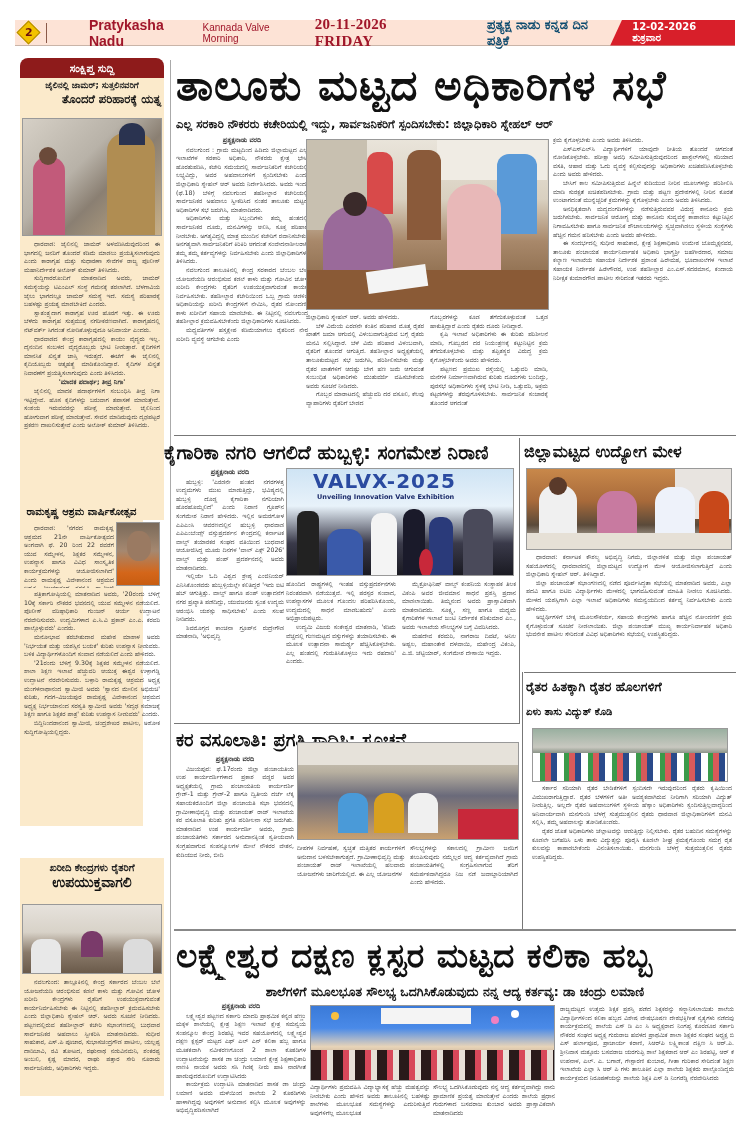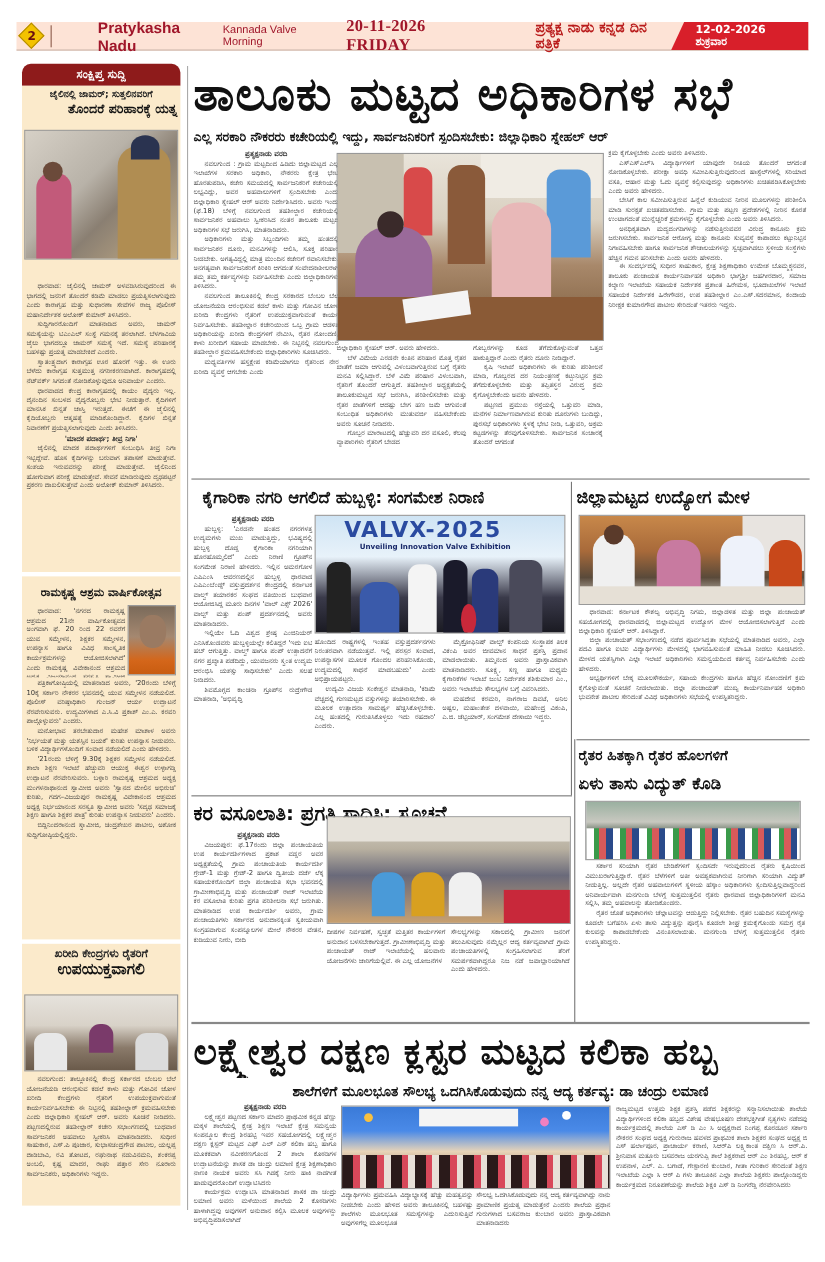--- a/index.html
+++ b/index.html
@@ -8,21 +8,21 @@
 
   
   .masthead { position: absolute; left: 15px; top: 20px; width: 720px; height: 26px; background: #fde3d6; border-bottom: 1px solid #c9b4a8; display: flex; align-items: center; }
   .page-no { width: 28px; height: 26px; display: flex; align-items: center; justify-content: center; }
   .page-no .diamond { width: 17px; height: 17px; background: #f3c200; transform: rotate(45deg); display:flex; align-items:center; justify-content:center; border:1px solid #b38c00; }
   .page-no .diamond span { transform: rotate(-45deg); font-weight: bold; font-size: 11px; color: #6b1010; }
   .mast-sep { width: 1px; height: 20px; background: #8a5a4a; margin: 0 8px 0 4px; }
   .mast-brand { font-family: "Liberation Sans", sans-serif; font-weight: bold; font-size: 14px; color: #a0162a; margin-left: 34px; }
   .mast-tag { font-family: "Liberation Sans", sans-serif; font-size: 10px; color: #a0162a; margin-left: 4px; }
   .mast-date { font-family: "Liberation Serif", serif; font-size: 15px; color: #a0162a; margin-left: 10px; font-weight: bold; letter-spacing: 0.3px; }
-  .mast-kn { font-size: 13px; color: #b91c1c; margin-left: 42px; font-weight: bold; }
+  .mast-kn { font-size: 13px; color: #0c4a6e; margin-left: 42px; font-weight: bold; }
   .mast-right { margin-left: auto; height: 26px; background: #d81f2a; color: #fff; font-size: 10px; font-weight: bold; display: flex; align-items: center; padding: 0 10px 0 22px; clip-path: polygon(12px 0, 100% 0, 100% 100%, 0 100%); }
 
   
   .photo { position: absolute; overflow: hidden; border: 1px solid #999; }
   .textcol { position: absolute; font-size: 6.2px; line-height: 8.6px; color: #333; text-align: justify; overflow: hidden; }
   .textcol p { text-indent: 10px; }
   .byline { text-align: center; font-weight: bold; font-size: 6.5px; margin-bottom: 1px; }
   .rule-h { position: absolute; height: 1px; background: #777; }
   .rule-v { position: absolute; width: 1px; background: #777; }
   .headline { position: absolute; font-weight: bold; color: #111; white-space: nowrap; overflow: hidden; }
@@ -53,31 +53,31 @@
 
 <div class="left-box cream" style="left:20px; top:78px; width:144px; height:442px;">
   <div class="left-head-1" style="margin-top:2px;">ಜೈಲಿನಲ್ಲಿ ಜಾಮರ್; ಸುತ್ತಲಿನವರಿಗೆ</div>
   <div class="left-head-2" style="margin-top:1px;margin-left:39px;">ತೊಂದರೆ ಪರಿಹಾರಕ್ಕೆ ಯತ್ನ</div>
   <div class="photo" style="position:absolute; left:2px; top:40px; width:140px; height:118px; background: linear-gradient(135deg,#d6d0c6 0%,#b8b2a8 40%,#8a7f72 60%,#c8b088 100%);">
     <div style="position:absolute; left:10px; top:38px; width:32px; height:80px; background:#c25a7a; border-radius:14px 14px 0 0;"></div>
     <div style="position:absolute; left:16px; top:28px; width:18px; height:18px; background:#6b4a3a; border-radius:50%;"></div>
     <div style="position:absolute; right:6px; top:14px; width:48px; height:104px; background:#b08d52; border-radius:18px 18px 0 0;"></div>
     <div style="position:absolute; right:16px; top:4px; width:26px; height:22px; background:#2a3350; border-radius:50% 50% 0 0;"></div>
   </div>
-  <div class="textcol" style="left:4px; top:179px; width:136px; height:278px;">
+  <div class="textcol" style="left:4px; top:162px; width:136px; height:278px;">
     <p>ಧಾರವಾಡ: ಜೈಲಿನಲ್ಲಿ ಜಾಮರ್ ಅಳವಡಿಸಿರುವುದರಿಂದ ಈ ಭಾಗದಲ್ಲಿ ಜನರಿಗೆ ತೊಂದರೆ ಕಡಿಮೆ ಮಾಡಲು ಪ್ರಯತ್ನಿಸಲಾಗುವುದು ಎಂದು ಕಾರಾಗೃಹ ಮತ್ತು ಸುಧಾರಣಾ ಸೇವೆಗಳ ರಾಜ್ಯ ಪೊಲೀಸ್ ಮಹಾನಿರ್ದೇಶಕ ಅಲೋಕ್ ಕುಮಾರ್ ತಿಳಿಸಿದರು.</p>
     <p>ಸುದ್ದಿಗಾರರೊಂದಿಗೆ ಮಾತನಾಡಿದ ಅವರು, ಜಾಮರ್ ಸಮಸ್ಯೆಯನ್ನು ಟಿಎಂಎಲ್ ಸಂಸ್ಥೆ ಗಮನಕ್ಕೆ ತರಲಾಗಿದೆ. ಬೆಳಗಾವಿಯ ಜೈಲು ಭಾಗದಲ್ಲೂ ಜಾಮರ್ ಸಮಸ್ಯೆ ಇದೆ. ಸಮಸ್ಯೆ ಪರಿಹಾರಕ್ಕೆ ಬಹಳಷ್ಟು ಪ್ರಯತ್ನ ಮಾಡಬೇಕಿದೆ ಎಂದರು.</p>
     <p>ಸ್ವಾತಂತ್ರ್ಯದಾಗ ಕಾರಾಗೃಹ ಊರ ಹೊರಗೆ ಇತ್ತು. ಈ ಊರು ಬೆಳೆದು ಕಾರಾಗೃಹ ಸುತ್ತಮುತ್ತ ನಗರೀಕರಣವಾಗಿದೆ. ಕಾರಾಗೃಹದಲ್ಲಿ ನೆಟ್‌ವರ್ಕ್ ಸಿಗದಂತೆ ನೋಡಿಕೊಳ್ಳುವುದೂ ಅನಿವಾರ್ಯ ಎಂದರು.</p>
     <p>ಧಾರವಾಡದ ಕೇಂದ್ರ ಕಾರಾಗೃಹದಲ್ಲಿ ಕಾಯಂ ವೈದ್ಯರು ಇಲ್ಲ. ದೈನಂದಿನ ಸಂಬಳದ ವೈದ್ಯರೊಬ್ಬರು ಭೇಟಿ ನೀಡುತ್ತಾರೆ. ಕೈದಿಗಳಿಗೆ ಮಾನಸಿಕ ಖಿನ್ನತೆ ಜಾಸ್ತಿ ಇರುತ್ತದೆ. ಈಚೆಗೆ ಈ ಜೈಲಿನಲ್ಲಿ ಕೈದಿಯೊಬ್ಬರು ಆತ್ಮಹತ್ಯೆ ಮಾಡಿಕೊಂಡಿದ್ದಾರೆ. ಕೈದಿಗಳ ಖಿನ್ನತೆ ನಿವಾರಣೆಗೆ ಪ್ರಯತ್ನಿಸಲಾಗುವುದು ಎಂದು ತಿಳಿಸಿದರು.</p>
     <div class="byline">'ಮಾದಕ ಪದಾರ್ಥ; ತೀವ್ರ ನಿಗಾ'</div>
     <p>ಜೈಲಿನಲ್ಲಿ ಮಾದಕ ಪದಾರ್ಥಗಳಿಗೆ ಸಂಬಂಧಿಸಿ ತೀವ್ರ ನಿಗಾ ಇಟ್ಟಿದ್ದೇವೆ. ಹೊಸ ಕೈದಿಗಳನ್ನು ಬರುವಾಗ ತಪಾಸಣೆ ಮಾಡುತ್ತೇವೆ. ಸಂಶಯ ಇರುವವರನ್ನು ಪರೀಕ್ಷೆ ಮಾಡುತ್ತೇವೆ. ಜೈಲಿನಿಂದ ಹೋಗುವಾಗ ಪರೀಕ್ಷೆ ಮಾಡುತ್ತೇವೆ. ಸೇವನೆ ಮಾಡಿರುವುದು ದೃಢಪಟ್ಟರೆ ಪ್ರಕರಣ ದಾಖಲಿಸುತ್ತೇವೆ ಎಂದು ಅಲೋಕ್ ಕುಮಾರ್ ತಿಳಿಸಿದರು.</p>
   </div>
 </div>
 
-<div class="left-box cream" style="left:20px; top:524px; width:144px; height:330px;">
+<div class="left-box cream" style="left:20px; top:496px; width:123px; height:330px;">
   <div class="left-head-2" style="font-size:10px; margin-top:10px;">ರಾಮಕೃಷ್ಣ ಆಶ್ರಮ ವಾರ್ಷಿಕೋತ್ಸವ</div>
   <div class="photo" style="position:absolute; left:96px; top:26px; width:44px; height:64px; background: linear-gradient(180deg,#7a6a5a 0%,#a58870 45%,#d4661a 80%,#c85c10 100%);">
     <div style="position:absolute; left:10px; top:8px; width:24px; height:30px; background:#9a7a62; border-radius:45%;"></div>
   </div>
   <div class="textcol" style="left:4px; top:28px; width:90px; height:64px;">
     <p>ಧಾರವಾಡ: 'ನಗರದ ರಾಮಕೃಷ್ಣ ಆಶ್ರಮದ 21ನೇ ವಾರ್ಷಿಕೋತ್ಸವದ ಅಂಗವಾಗಿ ಫೆ. 20 ರಿಂದ 22 ರವರೆಗೆ ಯುವ ಸಮ್ಮೇಳನ, ಶಿಕ್ಷಕರ ಸಮ್ಮೇಳನ, ಉಪನ್ಯಾಸ ಹಾಗೂ ವಿವಿಧ ಸಾಂಸ್ಕೃತಿಕ ಕಾರ್ಯಕ್ರಮಗಳನ್ನು ಆಯೋಜಿಸಲಾಗಿದೆ' ಎಂದು ರಾಮಕೃಷ್ಣ ವಿವೇಕಾನಂದ ಆಶ್ರಮದ ಅಧ್ಯಕ್ಷ ವಿಜಯಾನಂದ ಸರಸ್ವತಿ ಸ್ವಾಮೀಜಿ ತಿಳಿಸಿದರು.</p>
   </div>
   <div class="textcol" style="left:4px; top:94px; width:136px; height:232px;">
     <p>ಪತ್ರಿಕಾಗೋಷ್ಠಿಯಲ್ಲಿ ಮಾತನಾಡಿದ ಅವರು, '20ರಂದು ಬೆಳಿಗ್ಗೆ 10ಕ್ಕೆ ಸರ್ಕಾರಿ ನೌಕರರ ಭವನದಲ್ಲಿ ಯುವ ಸಮ್ಮೇಳನ ನಡೆಯಲಿದೆ. ಪೊಲೀಸ್ ವರಿಷ್ಠಾಧಿಕಾರಿ ಗುಂಜನ್ ಆರ್ಯ ಉದ್ಘಾಟನೆ ನೆರವೇರಿಸುವರು. ಉದ್ಯಮಿಗಳಾದ ಎ.ಸಿ.ವಿ ಪ್ರಕಾಶ್ ಎಂ.ಎ. ಕರವರಿ ಪಾಲ್ಗೊಳ್ಳುವರು' ಎಂದರು.</p>
     <p>ಮನೋಭಾವ ತರಬೇತುದಾರ ಮಹೇಶ ಮಾಶಾಳ ಅವರು 'ನಿರ್ಭಯತೆ ಮತ್ತು ಯಶಸ್ಸಿನ ಬಯಕೆ' ಕುರಿತು ಉಪನ್ಯಾಸ ನೀಡುವರು. ಬಳಿಕ ವಿದ್ಯಾರ್ಥಿಗಳೊಂದಿಗೆ ಸಂವಾದ ನಡೆಯಲಿದೆ ಎಂದು ಹೇಳಿದರು.</p>
@@ -138,32 +138,32 @@
 <div class="textcol" style="left:553px; top:136px; width:124px; height:296px; width:180px;">
   <p style="text-indent:0">ಕ್ರಮ ಕೈಗೊಳ್ಳಬೇಕು ಎಂದು ಅವರು ತಿಳಿಸಿದರು.</p>
   <p>ಎಸ್‌ಎಸ್‌ಎಲ್‌ಸಿ ವಿದ್ಯಾರ್ಥಿಗಳಿಗೆ ಯಾವುದೇ ರೀತಿಯ ತೊಂದರೆ ಆಗದಂತೆ ನೋಡಿಕೊಳ್ಳಬೇಕು. ಪರೀಕ್ಷಾ ಅವಧಿ ಸಮೀಪಿಸುತ್ತಿರುವುದರಿಂದ ಹಾಸ್ಟೆಲ್‌ಗಳಲ್ಲಿ ಸರಿಯಾದ ವಸತಿ, ಆಹಾರ ಮತ್ತು ಓದು ವ್ಯವಸ್ಥೆ ಕಲ್ಪಿಸುವುದನ್ನು ಅಧಿಕಾರಿಗಳು ಖಚಿತಪಡಿಸಿಕೊಳ್ಳಬೇಕು ಎಂದು ಅವರು ಹೇಳಿದರು.</p>
   <p>ಬೇಸಿಗೆ ಕಾಲ ಸಮೀಪಿಸುತ್ತಿರುವ ಹಿನ್ನೆಲೆ ಕುಡಿಯುವ ನೀರಿನ ಮೂಲಗಳನ್ನು ಪರಿಶೀಲಿಸಿ ಮಾಡಿ ಸುರಕ್ಷತೆ ಖಚಿತಪಡಿಸಬೇಕು. ಗ್ರಾಮ ಮತ್ತು ಪಟ್ಟಣ ಪ್ರದೇಶಗಳಲ್ಲಿ ನೀರಿನ ಕೊರತೆ ಉಂಟಾಗದಂತೆ ಮುನ್ನೆಚ್ಚರಿಕೆ ಕ್ರಮಗಳನ್ನು ಕೈಗೊಳ್ಳಬೇಕು ಎಂದು ಅವರು ತಿಳಿಸಿದರು.</p>
   <p>ಅನಧಿಕೃತವಾಗಿ ಮದ್ಯದಂಗಡಿಗಳನ್ನು ನಡೆಸುತ್ತಿರುವವರ ವಿರುದ್ಧ ಕಾನೂನು ಕ್ರಮ ಜರುಗಿಸಬೇಕು. ಸಾರ್ವಜನಿಕ ಆರೋಗ್ಯ ಮತ್ತು ಕಾನೂನು ಸುವ್ಯವಸ್ಥೆ ಕಾಪಾಡಲು ಕಟ್ಟುನಿಟ್ಟಿನ ನಿಗಾವಹಿಸಬೇಕು ಹಾಗೂ ಸಾರ್ವಜನಿಕ ಶೌಚಾಲಯಗಳನ್ನು ಸ್ವಚ್ಛವಾಗಿಡಲು ಸ್ಥಳೀಯ ಸಂಸ್ಥೆಗಳು ಹೆಚ್ಚಿನ ಗಮನ ಹರಿಸಬೇಕು ಎಂದು ಅವರು ಹೇಳಿದರು.</p>
   <p>ಈ ಸಂದರ್ಭದಲ್ಲಿ ಸುಧೀರ ಸಾಹುಕಾರ, ಕ್ಷೇತ್ರ ಶಿಕ್ಷಣಾಧಿಕಾರಿ ಉಮೇಶ ಬೊಮ್ಮಕ್ಕನವರ, ತಾಲೂಕು ಪಂಚಾಯತ ಕಾರ್ಯನಿರ್ವಾಹಕ ಅಧಿಕಾರಿ ಭಾಗ್ಯಶ್ರೀ ಜಹಗೀರದಾರ, ಸಮಾಜ ಕಲ್ಯಾಣ ಇಲಾಖೆಯ ಸಹಾಯಕ ನಿರ್ದೇಶಕ ಪ್ರಶಾಂತ ಹಿರೇಮಠ, ಭೂದಾಖಲೆಗಳ ಇಲಾಖೆ ಸಹಾಯಕ ನಿರ್ದೇಶಕ ಹಿರೇಗೌಡರ, ಉಪ ತಹಶೀಲ್ದಾರ ಎಂ.ಎಸ್.ಸದರಮಾನ, ಕಂದಾಯ ನಿರೀಕ್ಷಕ ಕುಮಾರಗೌಡ ಪಾಟೀಲ ಸೇರಿದಂತೆ ಇತರರು ಇದ್ದರು.</p>
 </div>
 
 <div class="rule-h" style="left:174px; top:435px; width:562px;"></div>
 
-<h2 class="headline" style="left:184px; top:438px; width:340px; font-size:15px; line-height:28px;">ಕೈಗಾರಿಕಾ ನಗರಿ ಆಗಲಿದೆ ಹುಬ್ಬಳ್ಳಿ: ಸಂಗಮೇಶ ನಿರಾಣಿ</h2>
+<h2 class="headline" style="left:164px; top:438px; width:340px; font-size:19px; line-height:28px;">ಕೈಗಾರಿಕಾ ನಗರಿ ಆಗಲಿದೆ ಹುಬ್ಬಳ್ಳಿ: ಸಂಗಮೇಶ ನಿರಾಣಿ</h2>
 
 <div class="textcol" style="left:176px; top:468px; width:108px; height:252px;">
   <div class="byline">ಪ್ರತ್ಯಕ್ಷನಾಡು ವರದಿ</div>
   <p>ಹುಬ್ಬಳ್ಳಿ: 'ಎರಡನೇ ಹಂತದ ನಗರಗಳತ್ತ ಉದ್ಯಮಗಳು ಮುಖ ಮಾಡುತ್ತಿದ್ದು, ಭವಿಷ್ಯದಲ್ಲಿ ಹುಬ್ಬಳ್ಳಿ ದೊಡ್ಡ ಕೈಗಾರಿಕಾ ನಗರಿಯಾಗಿ ಹೊರಹೊಮ್ಮಲಿದೆ' ಎಂದು ನಿರಾಣಿ ಗ್ರೂಪ್‌ನ ಸಂಗಮೇಶ ನಿರಾಣಿ ಹೇಳಿದರು. ಇಲ್ಲಿನ ಅಮರಗೋಳ ಎಪಿಎಂಸಿ ಆವರಣದಲ್ಲಿನ ಹುಬ್ಬಳ್ಳಿ ಧಾರವಾಡ ಎಪಿಎಂಬೆಂಡ್ಸ್ ವಸ್ತುಪ್ರದರ್ಶನ ಕೇಂದ್ರದಲ್ಲಿ ಕರ್ನಾಟಕ ವಾಲ್ವ್ ತಯಾರಕರ ಸಂಘದ ವತಿಯಿಂದ ಬುಧವಾರ ಆಯೋಜಿಸಿದ್ದ ಮೂರು ದಿನಗಳ 'ವಾಲ್ ಎಕ್ಸ್ 2026' ವಾಲ್ವ್ ಮತ್ತು ಪಂಪ್ ಪ್ರದರ್ಶನದಲ್ಲಿ ಅವರು ಮಾತನಾಡಿದರು.</p>
   <p>ಇಲ್ಲಿಯೇ ಓದಿ ವಿಶ್ವದ ಶ್ರೇಷ್ಠ ಎಂಜಿನಿಯರ್ ಎನಿಸಿಕೊಂಡವರು ಹುಬ್ಬಳ್ಳಿಯಲ್ಲೇ ಕಲಿತಿದ್ದರೆ 'ಇದು ಐಟಿ ಹಬ್ ಆಗುತ್ತಿತ್ತು. ವಾಲ್ವ್ ಹಾಗೂ ಪಂಪ್ ಉತ್ಪಾದನೆಗೆ ನಗರ ಪ್ರಖ್ಯಾತಿ ಪಡೆದಿದ್ದು, ಯುವಜನರು ಸ್ವಂತ ಉದ್ಯಮ ಆರಂಭಿಸಿ ಯಶಸ್ಸು ಸಾಧಿಸಬೇಕು' ಎಂದು ಸಲಹೆ ನೀಡಿದರು.</p>
   <p>ಶಿವಮೊಗ್ಗದ ಕಾಂಚನಾ ಗ್ರೂಪ್‌ನ ರುದ್ರೇಗೌಡ ಮಾತನಾಡಿ, 'ಅಭಿವೃದ್ಧಿ</p>
 </div>
 
 <div class="photo" style="left:286px; top:468px; width:228px; height:108px; background: linear-gradient(180deg,#cfe4f4 0%,#e8f2fa 35%,#3a3a4a 70%,#1a1a22 100%);">
   <div style="position:absolute; left:26px; top:0; font-weight:bold; font-size:20px; color:#2a4aa0; letter-spacing:1px;">VALVX-2025</div>
-  <div style="position:absolute; left:40px; top:24px; font-weight:bold; font-size:6.5px; color:#1a2a6a;">Unveiling Innovation Valve Exhibition</div>
+  <div style="position:absolute; left:30px; top:24px; font-weight:bold; font-size:6.5px; color:#1a2a6a;">Unveiling Innovation Valve Exhibition</div>
   <div style="position:absolute; left:10px; top:42px; width:22px; height:66px; background:#222; border-radius:8px 8px 0 0;"></div>
   <div style="position:absolute; left:40px; top:60px; width:36px; height:48px; background:#3a5aaa; border-radius:14px 14px 0 0;"></div>
   <div style="position:absolute; left:84px; top:44px; width:26px; height:64px; background:#f4f4f4; border-radius:10px 10px 0 0;"></div>
   <div style="position:absolute; left:116px; top:40px; width:22px; height:68px; background:#1a1a2a; border-radius:10px 10px 0 0;"></div>
   <div style="position:absolute; left:142px; top:48px; width:24px; height:60px; background:#2a3a7a; border-radius:10px 10px 0 0;"></div>
   <div style="position:absolute; left:176px; top:40px; width:30px; height:68px; background:#4a4a5a; border-radius:10px 10px 0 0;"></div>
   <div style="position:absolute; left:132px; top:80px; width:14px; height:28px; background:#c8283a; border-radius:50%;"></div>
 </div>
 
 <div class="textcol" style="left:286px; top:580px; width:110px; height:140px;">
@@ -189,21 +189,21 @@
 </div>
 <div class="textcol" style="left:526px; top:553px; width:206px; height:115px;">
   <p>ಧಾರವಾಡ: ಕರ್ನಾಟಕ ಕೌಶಲ್ಯ ಅಭಿವೃದ್ಧಿ ನಿಗಮ, ಜಿಲ್ಲಾಡಳಿತ ಮತ್ತು ಜಿಲ್ಲಾ ಪಂಚಾಯತ್ ಸಹಯೋಗದಲ್ಲಿ ಧಾರವಾಡದಲ್ಲಿ ಜಿಲ್ಲಾಮಟ್ಟದ ಉದ್ಯೋಗ ಮೇಳ ಆಯೋಜಿಸಲಾಗುತ್ತಿದೆ ಎಂದು ಜಿಲ್ಲಾಧಿಕಾರಿ ಸ್ನೇಹಲ್ ಆರ್. ತಿಳಿಸಿದ್ದಾರೆ.</p>
   <p>ಜಿಲ್ಲಾ ಪಂಚಾಯತ್ ಸಭಾಂಗಣದಲ್ಲಿ ನಡೆದ ಪೂರ್ವಸಿದ್ಧತಾ ಸಭೆಯಲ್ಲಿ ಮಾತನಾಡಿದ ಅವರು, ಎಲ್ಲಾ ಪದವಿ ಹಾಗೂ ಐಟಿಐ ವಿದ್ಯಾರ್ಥಿಗಳು ಮೇಳದಲ್ಲಿ ಭಾಗವಹಿಸುವಂತೆ ಮಾಹಿತಿ ನೀಡಲು ಸೂಚಿಸಿದರು. ಮೇಳದ ಯಶಸ್ಸಿಗಾಗಿ ಎಲ್ಲಾ ಇಲಾಖೆ ಅಧಿಕಾರಿಗಳು ಸಮನ್ವಯದಿಂದ ಕರ್ತವ್ಯ ನಿರ್ವಹಿಸಬೇಕು ಎಂದು ಹೇಳಿದರು.</p>
   <p>ಅಭ್ಯರ್ಥಿಗಳಿಗೆ ಬೇಕ್ಕ ಮೂಲಸೌಕರ್ಯ, ಸಹಾಯ ಕೇಂದ್ರಗಳು ಹಾಗೂ ಹೆಚ್ಚಿನ ನೋಂದಣಿಗೆ ಕ್ರಮ ಕೈಗೊಳ್ಳುವಂತೆ ಸೂಚನೆ ನೀಡಲಾಯಿತು. ಜಿಲ್ಲಾ ಪಂಚಾಯತ್ ಮುಖ್ಯ ಕಾರ್ಯನಿರ್ವಾಹಕ ಅಧಿಕಾರಿ ಭುವನೇಶ ಪಾಟೀಲ ಸೇರಿದಂತೆ ವಿವಿಧ ಅಧಿಕಾರಿಗಳು ಸಭೆಯಲ್ಲಿ ಉಪಸ್ಥಿತರಿದ್ದರು.</p>
 </div>
 
 <div class="rule-h" style="left:524px; top:672px; width:212px;"></div>
 
 <h2 class="headline" style="left:526px; top:676px; width:210px; font-size:12.5px; line-height:22px;">ರೈತರ ಹಿತಕ್ಕಾಗಿ ರೈತರ ಹೊಲಗಳಿಗೆ</h2>
-<h2 class="headline" style="left:526px; top:700px; width:210px; font-size:15px; line-height:24px;">ಏಳು ತಾಸು ವಿದ್ಯುತ್ ಕೊಡಿ</h2>
+<h2 class="headline" style="left:526px; top:700px; width:210px; font-size:10px; line-height:24px;">ಏಳು ತಾಸು ವಿದ್ಯುತ್ ಕೊಡಿ</h2>
 <div class="photo" style="left:532px; top:728px; width:196px; height:54px; background: linear-gradient(180deg,#9ab0a0 0%,#c8c8c0 35%,#5a6a5a 55%,#3a3a3a 100%);">
   <div style="position:absolute; left:0; top:24px; width:196px; height:30px; background: repeating-linear-gradient(90deg,#ffffff 0 7px,#3a9a4a 7px 12px,#d85a5a 12px 18px,#2a4a8a 18px 24px);"></div>
 </div>
 <div class="textcol" style="left:532px; top:784px; width:200px; height:142px;">
   <p>ಸರ್ಕಾರ ಸರಿಯಾಗಿ ರೈತರ ಬೇಡಿಕೆಗಳಿಗೆ ಸ್ಪಂದಿಸದೇ ಇರುವುದರಿಂದ ರೈತರು ಕೃಷಿಯಿಂದ ವಿಮುಖರಾಗುತ್ತಿದ್ದಾರೆ. ರೈತರ ಬೆಳೆಗಳಿಗೆ ಅತೀ ಅವಶ್ಯಕವಾಗಿರುವ ನೀರಿಗಾಗಿ ಸರಿಯಾಗಿ ವಿದ್ಯುತ್ ನೀಡುತ್ತಿಲ್ಲ. ಅಲ್ಲದೇ ರೈತರ ಅಹವಾಲುಗಳಿಗೆ ಸ್ಥಳೀಯ ಹೆಸ್ಕಾಂ ಅಧಿಕಾರಿಗಳು ಸ್ಪಂದಿಸುತ್ತಿಲ್ಲವಾದ್ದರಿಂದ ಅನಿವಾರ್ಯವಾಗಿ ಮನಗುಂಡಿ ಬೆಳಗ್ಗೆ ಸುತ್ತಮುತ್ತಲಿನ ರೈತರು ಧಾರವಾಡ ಜಿಲ್ಲಾಧಿಕಾರಿಗಳಿಗೆ ಮನವಿ ಸಲ್ಲಿಸಿ, ತಮ್ಮ ಅಹವಾಲನ್ನು ತೋಡಿಕೊಂಡರು.</p>
   <p>ರೈತರ ಜೊತೆ ಅಧಿಕಾರಿಗಳು ಚೆಲ್ಲಾಟವನ್ನು ಆಡುತ್ತಿದ್ದು ನಿಲ್ಲಿಸಬೇಕು. ರೈತರ ಬಹುದಿನ ಸಮಸ್ಯೆಗಳನ್ನು ಕೂಡಲೇ ಬಗೆಹರಿಸಿ ಏಳು ತಾಸು ವಿದ್ಯುತ್ತನ್ನು ಪೂರೈಸಿ ಕೂಡಲೇ ಶೀಘ್ರ ಕ್ರಮಕೈಗೊಂಡು ಸಮಗ್ರ ರೈತ ಕುಲವನ್ನು ಕಾಪಾಡಬೇಕೆಂದು ವಿನಂತಿಸಲಾಯಿತು. ಮನಗುಂಡಿ ಬೆಳಗ್ಗೆ ಸುತ್ತಮುತ್ತಲಿನ ರೈತರು ಉಪಸ್ಥಿತರಿದ್ದರು.</p>
 </div>
 
 <div class="rule-h" style="left:174px; top:723px; width:346px;"></div>
 

